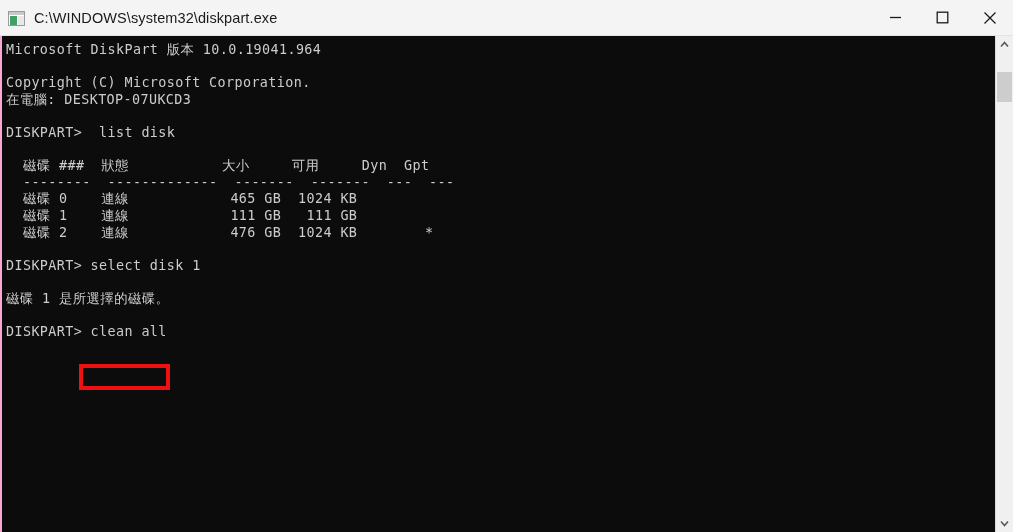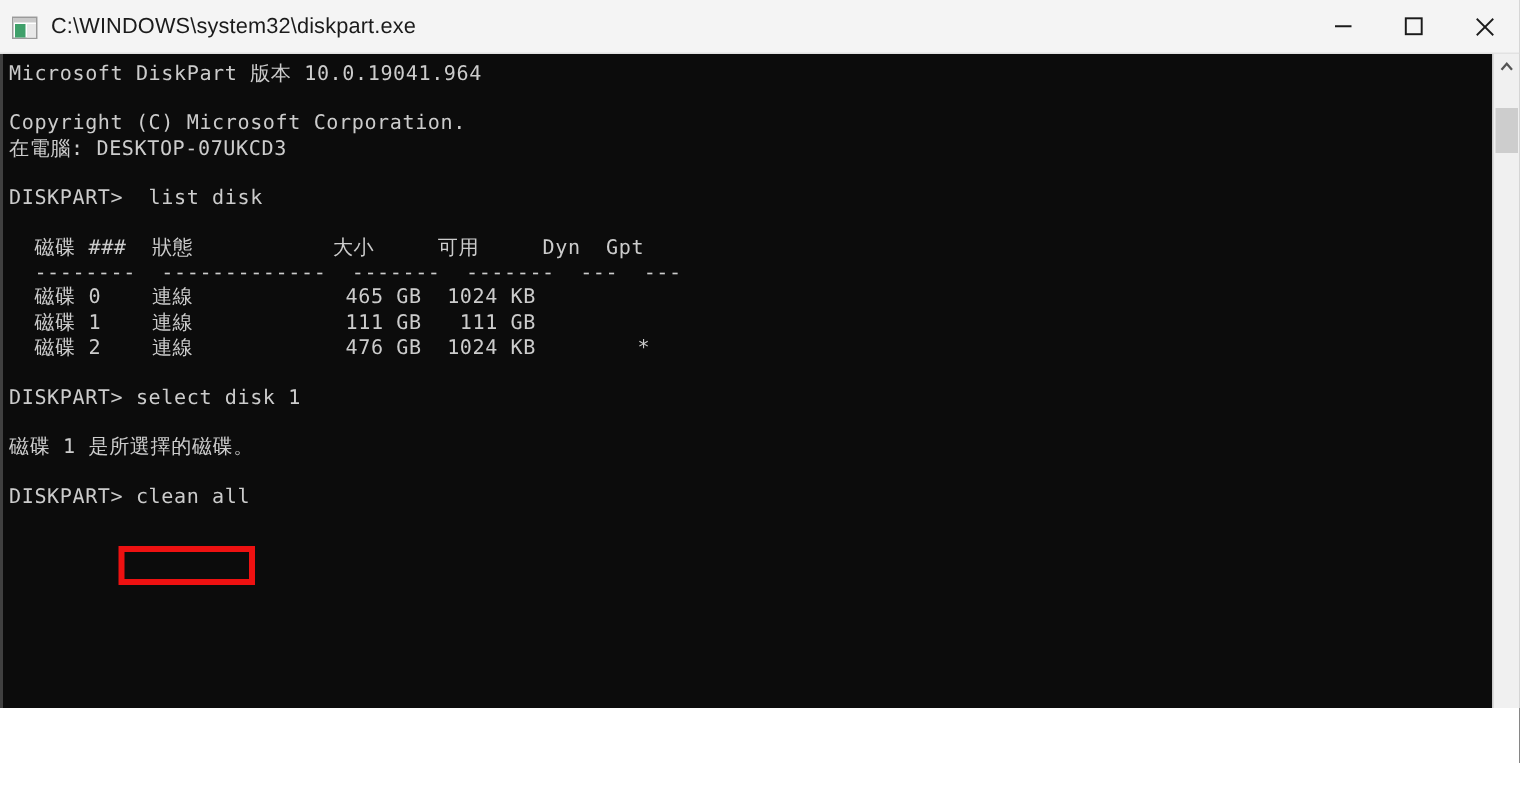--- a/index.html
+++ b/index.html
@@ -6,21 +6,21 @@
     margin: 0;
     padding: 0;
     background: #ffffff;
   }
   body {
     font-family: "DejaVu Sans Mono", monospace;
   }
   #window {
     position: relative;
     width: 1013px;
-    height: 472px;
+    height: 532px;
     overflow: hidden;
     background: #ffffff;
     box-sizing: border-box;
   }
   
   #titlebar {
     position: absolute;
     left: 0; top: 0;
     width: 1013px;
     height: 36px;
@@ -89,21 +89,21 @@
   }
   .title-btn svg { display: block; }
   
   #console {
     position: absolute;
     left: 0;
     top: 36px;
     width: 995px;
     height: 496px;
     background: #0c0c0c;
-    border-left: 2px solid #404040;
+    border-left: 2px solid #f9a8d4;
     box-sizing: border-box;
     overflow: hidden;
   }
   #console-text {
     position: absolute;
     left: 4px;
     top: 6px;
     margin: 0;
     font-family: "DejaVu Sans Mono", monospace;
     font-size: 13.4px;

